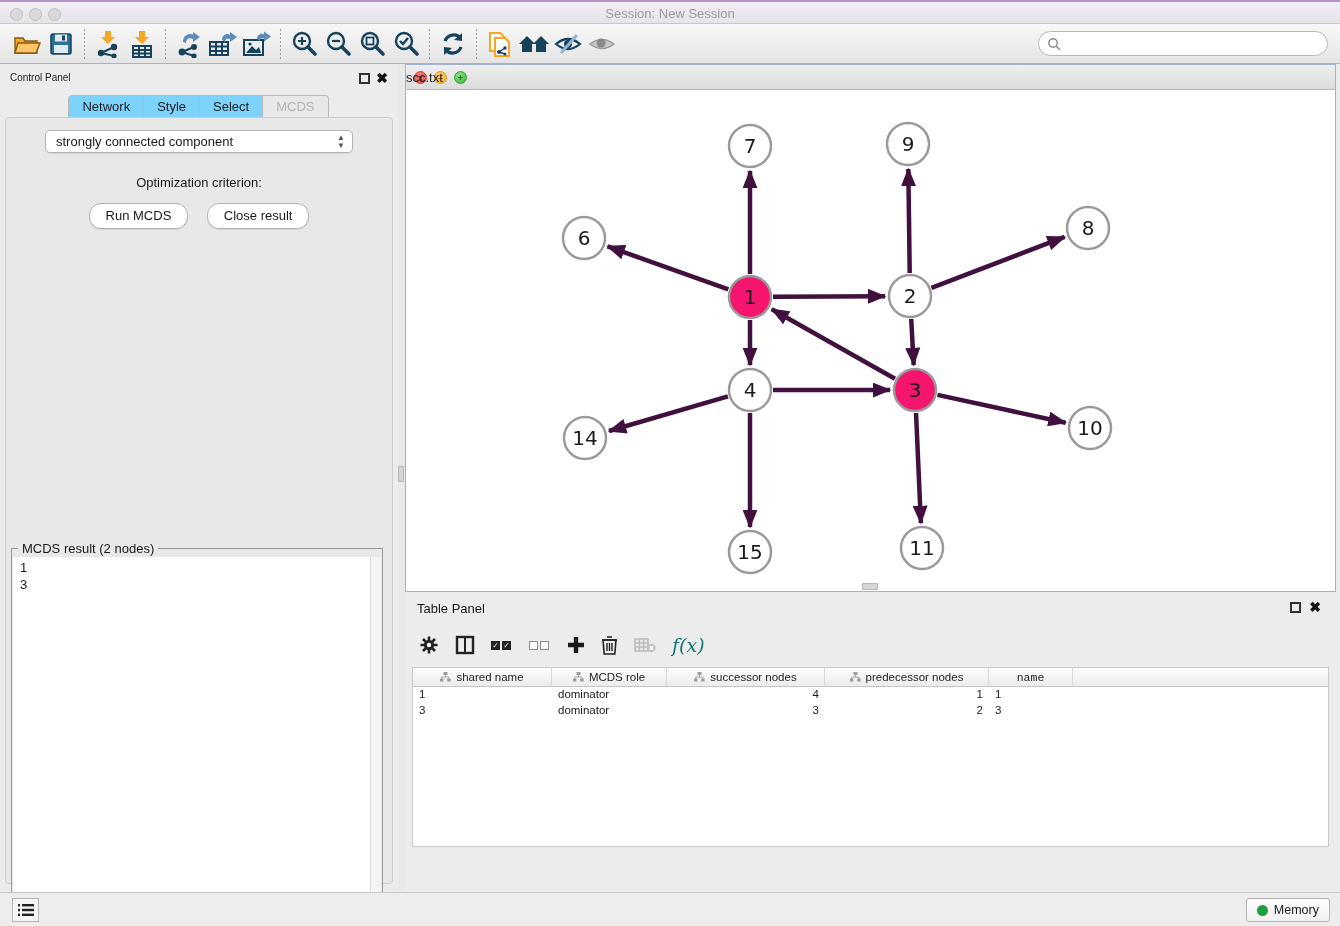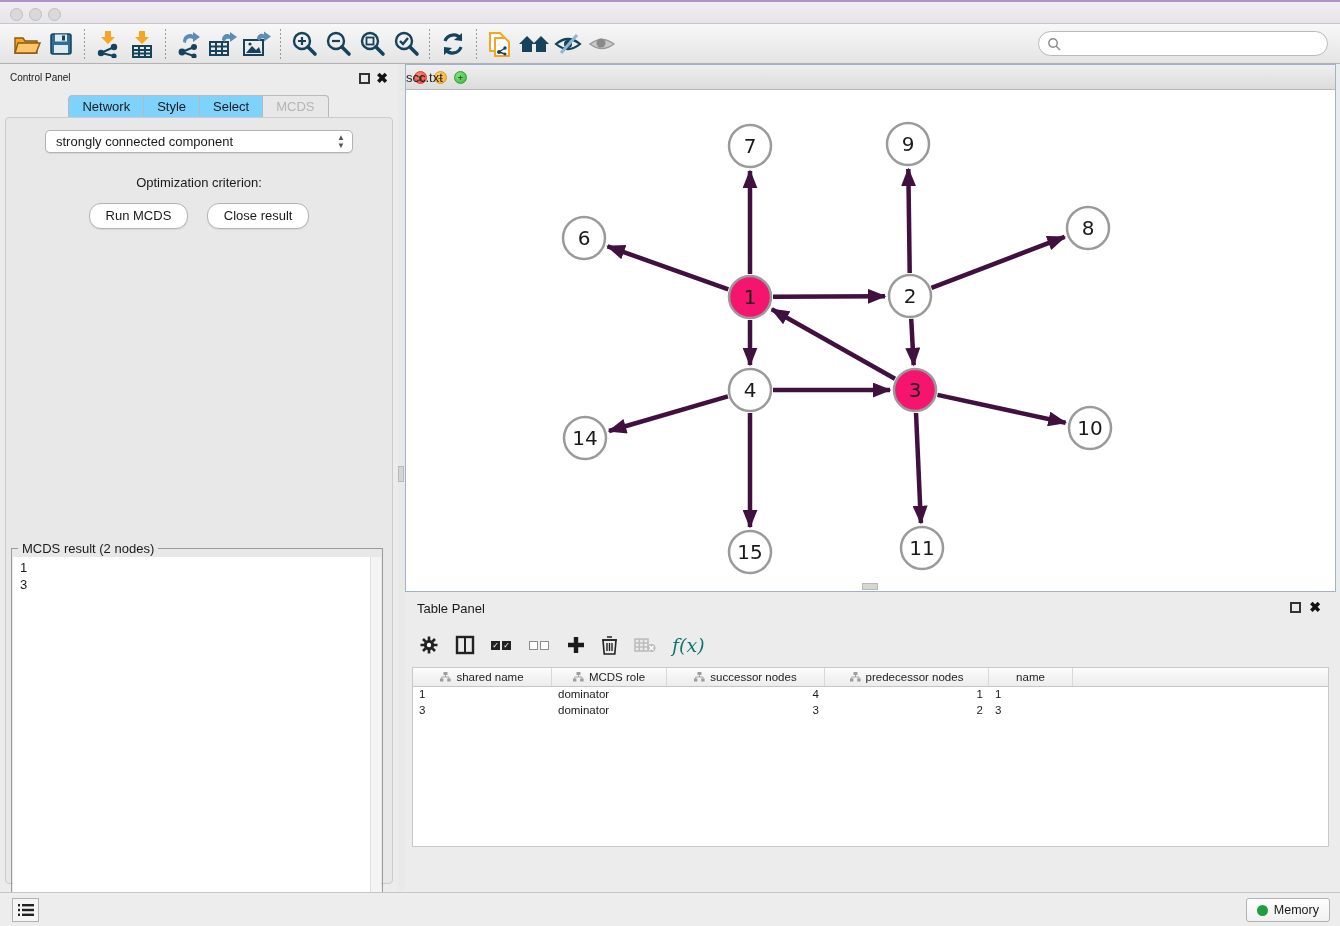--- a/index.html
+++ b/index.html
@@ -117,20 +117,21 @@
   .chk.on  { background:#222; color:#fff; font-size:8px; line-height:9px; text-align:center; }
   .chk.off { border:1.5px solid #8c8c8c; background:#fff; }
 </style>
 </head>
 <body>
 
 <div id="titlebar">
   <span class="tl-dot" style="left:10px"></span>
   <span class="tl-dot" style="left:29px"></span>
   <span class="tl-dot" style="left:48px"></span>
+  <div class="title">Session: New Session</div>
 </div>
 
 <div id="toolbar">
   <span class="tb-btn">
     <svg width="28" height="24" viewBox="0 0 28 24">
       <path d="M2 6 L10 6 L12 9 L24 9 L24 21 L2 21 Z" fill="#f5a623" stroke="#8a5a13" stroke-width="1.4"></path>
       <path d="M5 11 L27 11 L23 21 L2 21 Z" fill="#fbc568" stroke="#8a5a13" stroke-width="1.4"></path>
     </svg>
   </span>
   <span class="tb-btn">
@@ -474,21 +475,21 @@
           <svg class="hier" viewBox="0 0 11 10">
             <g fill="#555">
               <rect x="3.5" y="0" width="4" height="3"></rect>
               <rect x="0" y="6.5" width="3.4" height="3"></rect>
               <rect x="7.2" y="6.5" width="3.4" height="3"></rect>
             </g>
             <path d="M5.5 3 V5 M1.7 6.5 V5 H9 V6.5" stroke="#555" stroke-width="0.9" fill="none"></path>
           </svg>
           <span>predecessor nodes</span>
         </div>
-        <div class="th" style="width: 84px;">
+        <div class="th" style="width: 84px; font-family: Liberation Mono, monospace;">
           <span>name</span>
         </div>
       </div>
     <div id="tp-rows">
         <div class="tr">
           <div class="td" style="width: 139px;">1</div>
           <div class="td" style="width: 115px;">dominator</div>
           <div class="td r" style="width: 158px;">4</div>
           <div class="td r" style="width: 164px;">1</div>
           <div class="td" style="width: 84px;">1</div>

